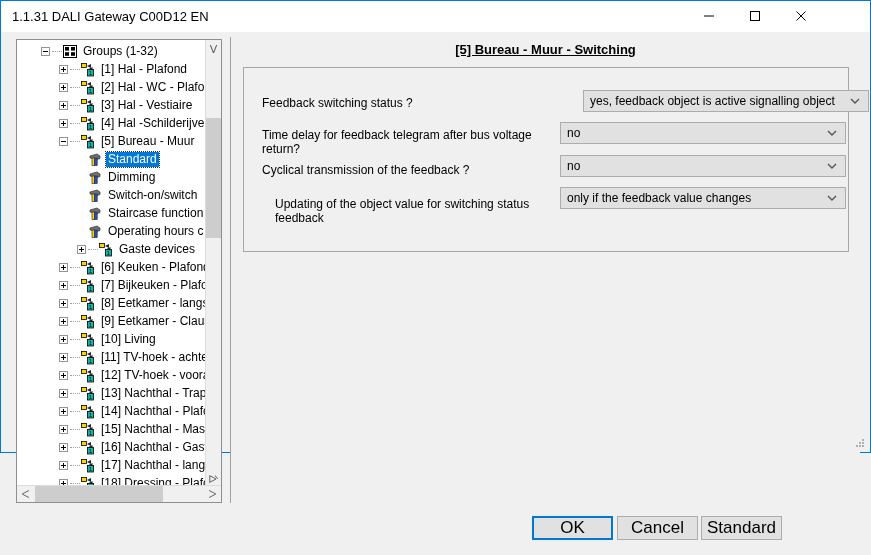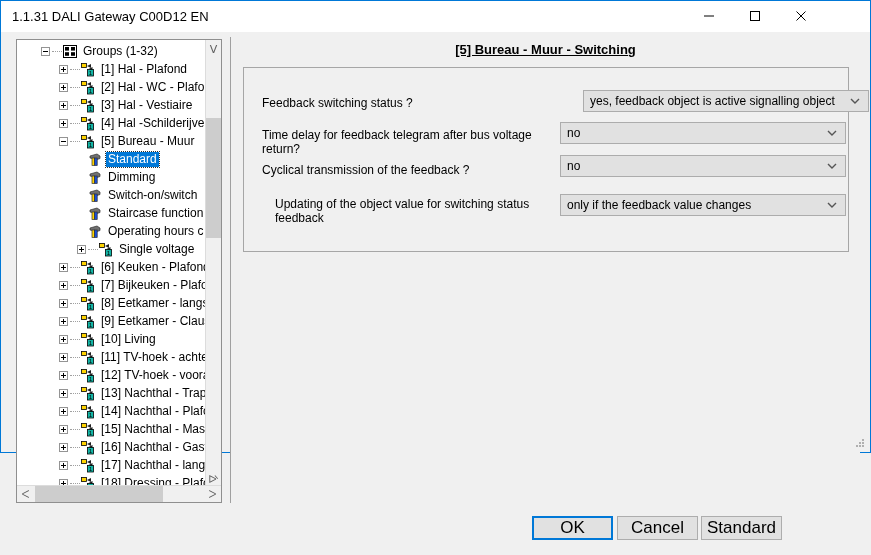--- a/index.html
+++ b/index.html
@@ -389,21 +389,21 @@
               <path d="M2 3 L9 1 L12 3 L12 5.5 L9 6.5 L2 5 Z" fill="#707070" stroke="#303030" stroke-width="0.7"></path>
               <rect x="4" y="5" width="2.6" height="7.5" fill="#ffd400" stroke="#303030" stroke-width="0.7"></rect>
               <rect x="6.6" y="5" width="2.6" height="7.5" fill="#1a4fd6" stroke="#303030" stroke-width="0.7"></rect>
             </svg><span class="lbl">Operating hours c</span></div>
           <div class="node"><span class="spacer" style="width:58px;"></span><span class="toggler plus"></span><span class="dots"></span><svg class="ico" width="15" height="14" viewBox="0 0 15 14">
               <rect x="0.5" y="0.5" width="5" height="4" fill="#ffd400" stroke="#000" stroke-width="0.8"></rect>
               <path d="M6 3 L10 1 L10 5 Z" fill="#202020"></path>
               <path d="M7.5 6 L11.5 4 L11.5 8 Z" fill="#202020"></path>
               <rect x="6.5" y="6.5" width="6" height="6.5" fill="#13b5a6" stroke="#000" stroke-width="0.8"></rect>
               <text x="9.4" y="11.8" font-size="6" fill="#000" text-anchor="middle" font-family="Liberation Sans">1</text>
-            </svg><span class="lbl">Single voltage</span></div>
+            </svg><span class="lbl">Gaste devices</span></div>
           <div class="node"><span class="spacer" style="width:40px;"></span><span class="toggler plus"></span><span class="dots"></span><svg class="ico" width="15" height="14" viewBox="0 0 15 14">
               <rect x="0.5" y="0.5" width="5" height="4" fill="#ffd400" stroke="#000" stroke-width="0.8"></rect>
               <path d="M6 3 L10 1 L10 5 Z" fill="#202020"></path>
               <path d="M7.5 6 L11.5 4 L11.5 8 Z" fill="#202020"></path>
               <rect x="6.5" y="6.5" width="6" height="6.5" fill="#13b5a6" stroke="#000" stroke-width="0.8"></rect>
               <text x="9.4" y="11.8" font-size="6" fill="#000" text-anchor="middle" font-family="Liberation Sans">1</text>
             </svg><span class="lbl">[6] Keuken - Plafond</span></div>
           <div class="node"><span class="spacer" style="width:40px;"></span><span class="toggler plus"></span><span class="dots"></span><svg class="ico" width="15" height="14" viewBox="0 0 15 14">
               <rect x="0.5" y="0.5" width="5" height="4" fill="#ffd400" stroke="#000" stroke-width="0.8"></rect>
               <path d="M6 3 L10 1 L10 5 Z" fill="#202020"></path>
@@ -541,21 +541,21 @@
         <div class="combo" style="left:316px; top:87px; width:286px;">
           <span class="val">no</span>
           <svg class="chev" width="10" height="7" viewBox="0 0 10 7">
             <path d="M1 1 L5 5 L9 1" fill="none" stroke="#555" stroke-width="1.4"></path>
           </svg>
         </div>
       </div>
 
       <div class="param-row">
         <div class="param-label" style="left:31px; top:129px; width:300px;">Updating of the object value for switching status feedback</div>
-        <div class="combo" style="left:316px; top:126px; width:286px;">
+        <div class="combo" style="left:316px; top:119px; width:286px;">
           <span class="val">only if the feedback value changes</span>
           <svg class="chev" width="10" height="7" viewBox="0 0 10 7">
             <path d="M1 1 L5 5 L9 1" fill="none" stroke="#555" stroke-width="1.4"></path>
           </svg>
         </div>
       </div>
 
     </div>
   </div>
 

